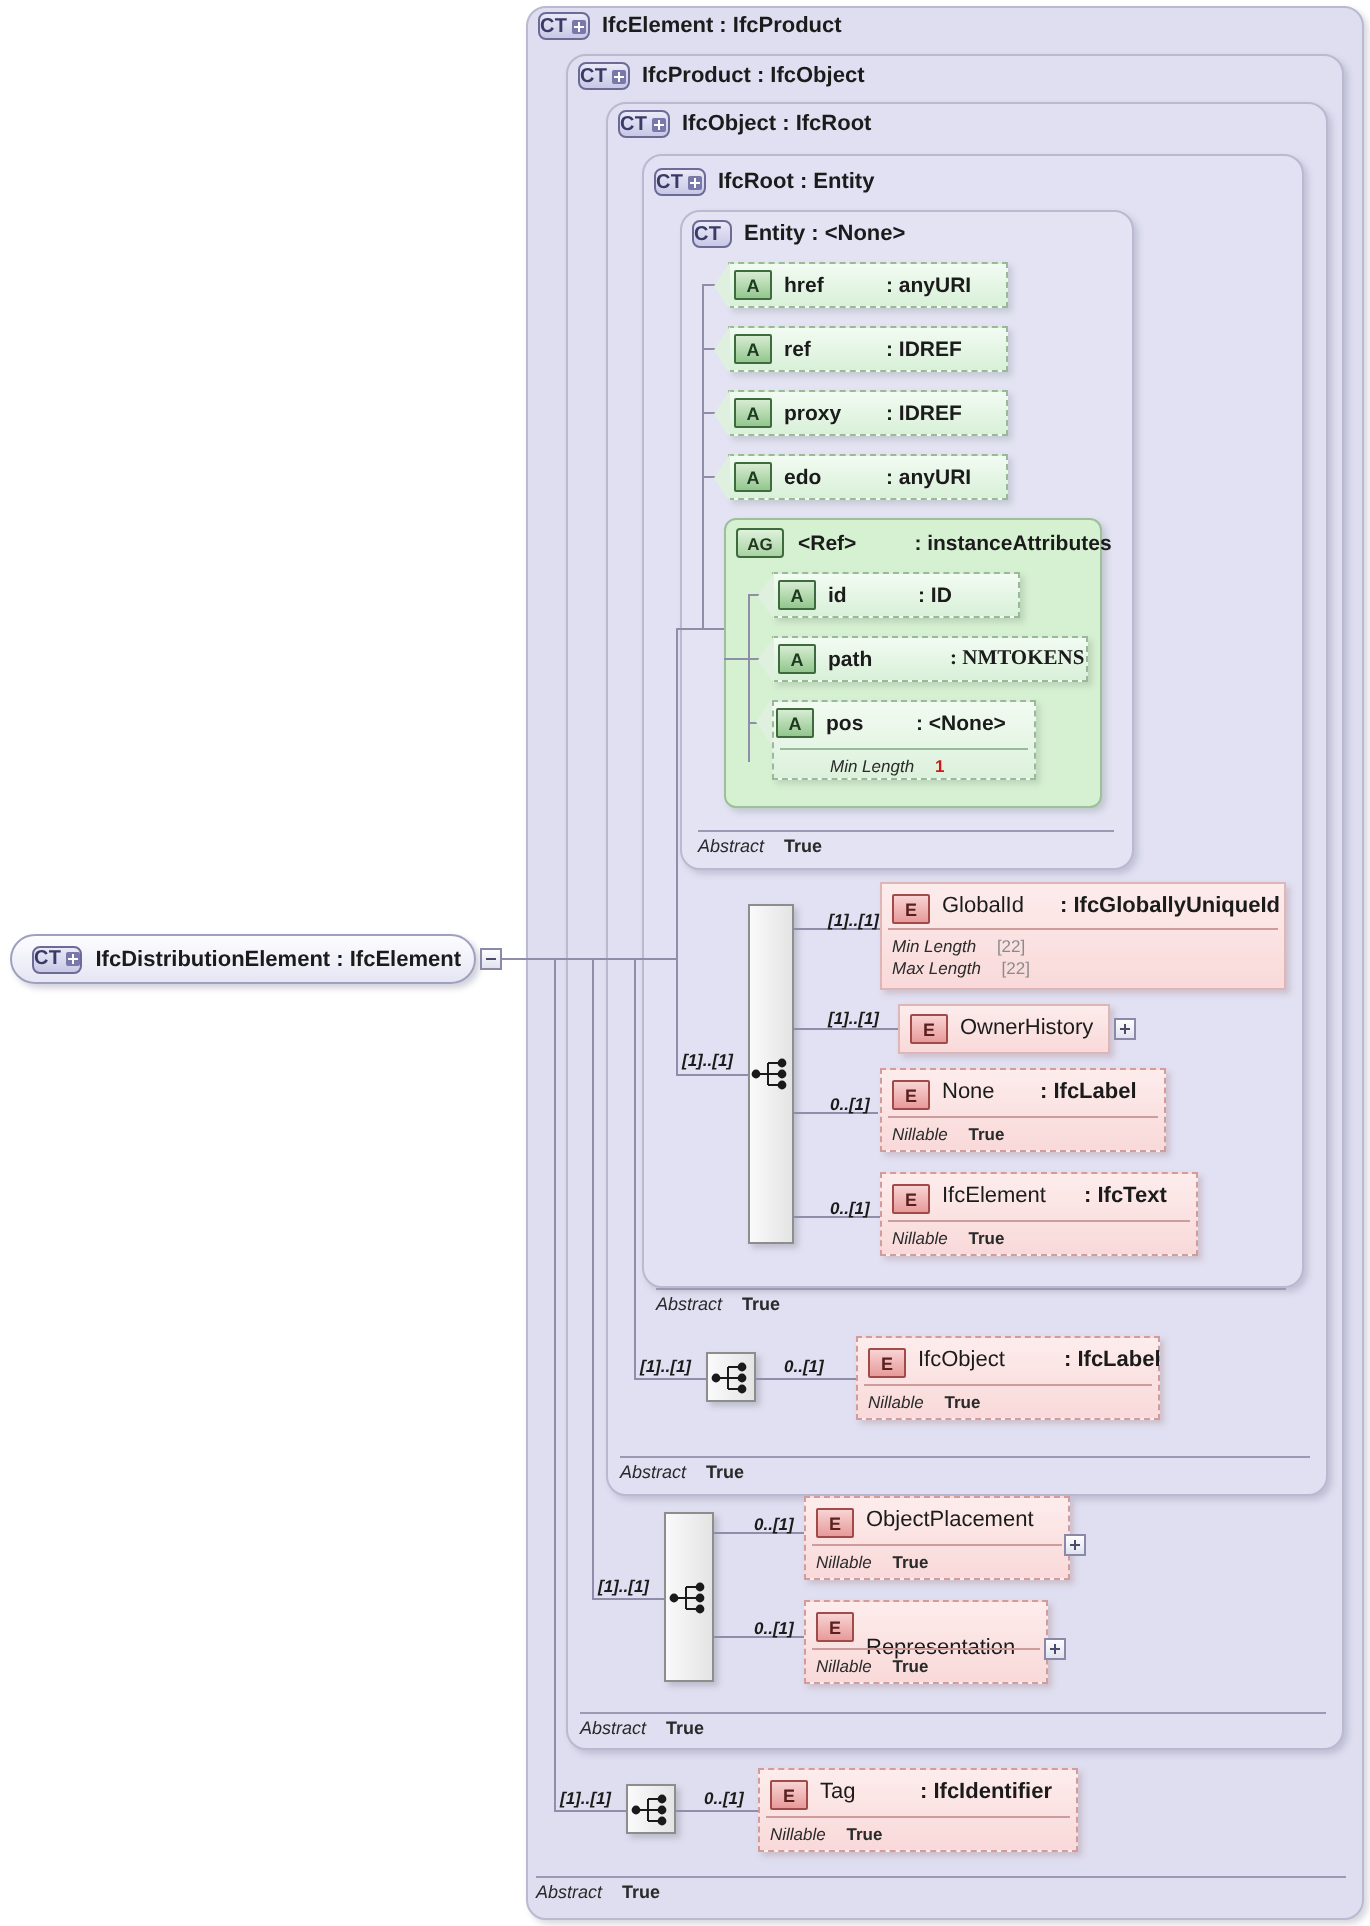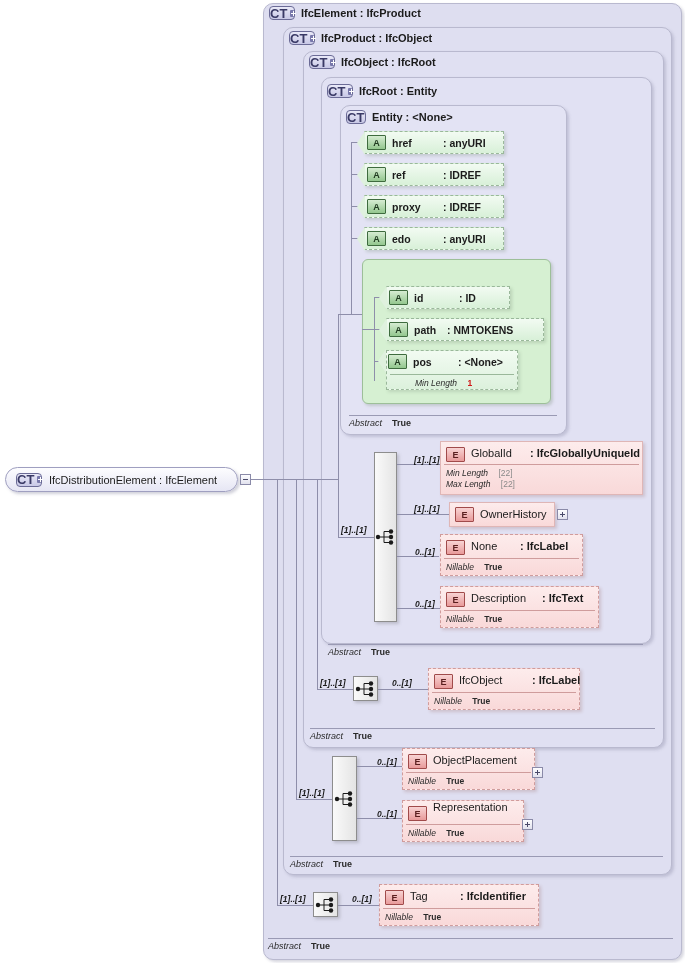--- a/index.html
+++ b/index.html
@@ -38,21 +38,21 @@
     gap:6px;
     white-space:nowrap;
   }
   .ct-icon{
     display:inline-flex;
     align-items:center;
     width:26px;height:14px;
     border:1px solid #6b6b96;
     border-radius:4px;
     background:linear-gradient(#e9e9f8,#c8c8e6);
-    font-size:13px;
+    font-size:10px;
     font-weight:bold;
     color:#3a3a66;
     letter-spacing:.2px;
     position:relative;
     box-sizing:border-box;
   }
   .ct-icon .plus{
     display:inline-block;
     width:7px;height:7px;
     margin-left:2px;
@@ -91,21 +91,21 @@
     gap:7px;
     background:linear-gradient(#fdfdff,#e6e6f4);
     border:1px solid #9f9fc0;
     border-radius:13px;
     box-shadow:2px 2px 3px rgba(120,120,150,.35);
     padding:0 10px;
     height:25px;
     box-sizing:border-box;
     white-space:nowrap;
   }
-  .rootnode .lbl{font-size:11px;font-weight:normal;color:#1b1b1b;}
+  .rootnode .lbl{font-size:11px;font-weight:bold;color:#1b1b1b;}
 
   
   .toggle{
     position:absolute;
     width:11px;height:11px;
     border:1px solid #8a8aa8;
     background:linear-gradient(#fdfdff,#e2e2ee);
     box-sizing:border-box;
   }
   .toggle:before{
@@ -313,36 +313,41 @@
     <span class="a-nm">proxy</span>
     <span class="a-ty" style="left:78px;">: IDREF</span>
   </div>
   <div class="attr" style="left:364px;top:227px;width:140px;">
     <span class="a-ico">A</span>
     <span class="a-nm">edo</span>
     <span class="a-ty" style="left:78px;">: anyURI</span>
   </div>
 
   <div class="agblock" style="left:362px;top:259px;width:189px;height:145px;"></div>
+  <div class="ag-head" style="left:368px;top:264px;">
+    <span class="ag-ico">AG</span>
+    <span class="ag-title">&lt;Ref&gt;</span>
+    <span class="ag-title" style="margin-left:22px;">: instanceAttributes</span>
+  </div>
 
   <div class="ln lnv" style="left:374px;top:297px;height:84px;"></div>
   <div class="ln lnh" style="left:374px;top:297px;width:10px;"></div>
   <div class="ln lnh" style="left:374px;top:329px;width:10px;"></div>
   <div class="ln lnh" style="left:374px;top:361px;width:10px;"></div>
   <div class="ln lnh" style="left:362px;top:329px;width:12px;"></div>
 
   <div class="attr" style="left:386px;top:286px;width:124px;">
     <span class="a-ico">A</span>
     <span class="a-nm">id</span>
     <span class="a-ty" style="left:72px;">: ID</span>
   </div>
   <div class="attr" style="left:386px;top:318px;width:158px;">
     <span class="a-ico">A</span>
     <span class="a-nm">path</span>
-    <span class="a-ty" style="left:60px;">: NMTOKENS</span>
+    <span class="a-ty" style="left:88px;font-family:Liberation Serif, serif;">: NMTOKENS</span>
   </div>
 
   <div class="facetbox" style="left:386px;top:350px;width:132px;height:40px;"></div>
   <div class="attr" style="left:386px;top:350px;width:132px;border:none;box-shadow:none;background:transparent;">
     <span class="a-ico">A</span>
     <span class="a-nm">pos</span>
     <span class="a-ty" style="left:72px;">: &lt;None&gt;</span>
   </div>
   <div class="hline" style="left:390px;top:374px;width:124px;"></div>
   <div class="facet" style="left:391px;top:378px;margin-left:24px;">
@@ -407,21 +412,21 @@
     <span class="e-ty" style="left:79px;top:5px;">: IfcLabel</span>
   </div>
   <div class="hline pink" style="left:444px;top:558px;width:135px;"></div>
   <div class="facet" style="left:446px;top:562px;">
     <span class="fn">Nillable</span>
     <span class="fv">True</span>
   </div>
 
   <div class="elem dashed" style="left:440px;top:586px;width:159px;height:42px;">
     <span class="e-ico" style="left:5px;top:5px;">E</span>
-    <span class="e-nm" style="left:30px;top:5px;">Description</span>
+    <span class="e-nm" style="left:30px;top:5px;">IfcElement</span>
     <span class="e-ty" style="left:101px;top:5px;">: IfcText</span>
   </div>
   <div class="hline pink" style="left:444px;top:610px;width:151px;"></div>
   <div class="facet" style="left:446px;top:614px;">
     <span class="fn">Nillable</span>
     <span class="fv">True</span>
   </div>
 
   <div class="abstract-row" style="left:328px;top:644px;width:315px;">
     <i>Abstract</i><b>True</b>
@@ -486,21 +491,21 @@
   </div>
   <div class="hline pink" style="left:406px;top:772px;width:125px;"></div>
   <div class="facet" style="left:408px;top:776px;">
     <span class="fn">Nillable</span>
     <span class="fv">True</span>
   </div>
   <div class="toggle plus" style="left:532px;top:767px;"></div>
 
   <div class="elem dashed" style="left:402px;top:800px;width:122px;height:42px;">
     <span class="e-ico" style="left:5px;top:5px;">E</span>
-    <span class="e-nm" style="left:30px;top:0;">Representation</span>
+    <span class="e-nm" style="left:30px;top:17px;">Representation</span>
   </div>
   <div class="hline pink" style="left:406px;top:824px;width:114px;"></div>
   <div class="facet" style="left:408px;top:828px;">
     <span class="fn">Nillable</span>
     <span class="fv">True</span>
   </div>
   <div class="toggle plus" style="left:522px;top:819px;"></div>
 
   <div class="abstract-row" style="left:290px;top:856px;width:373px;">
     <i>Abstract</i><b>True</b>

